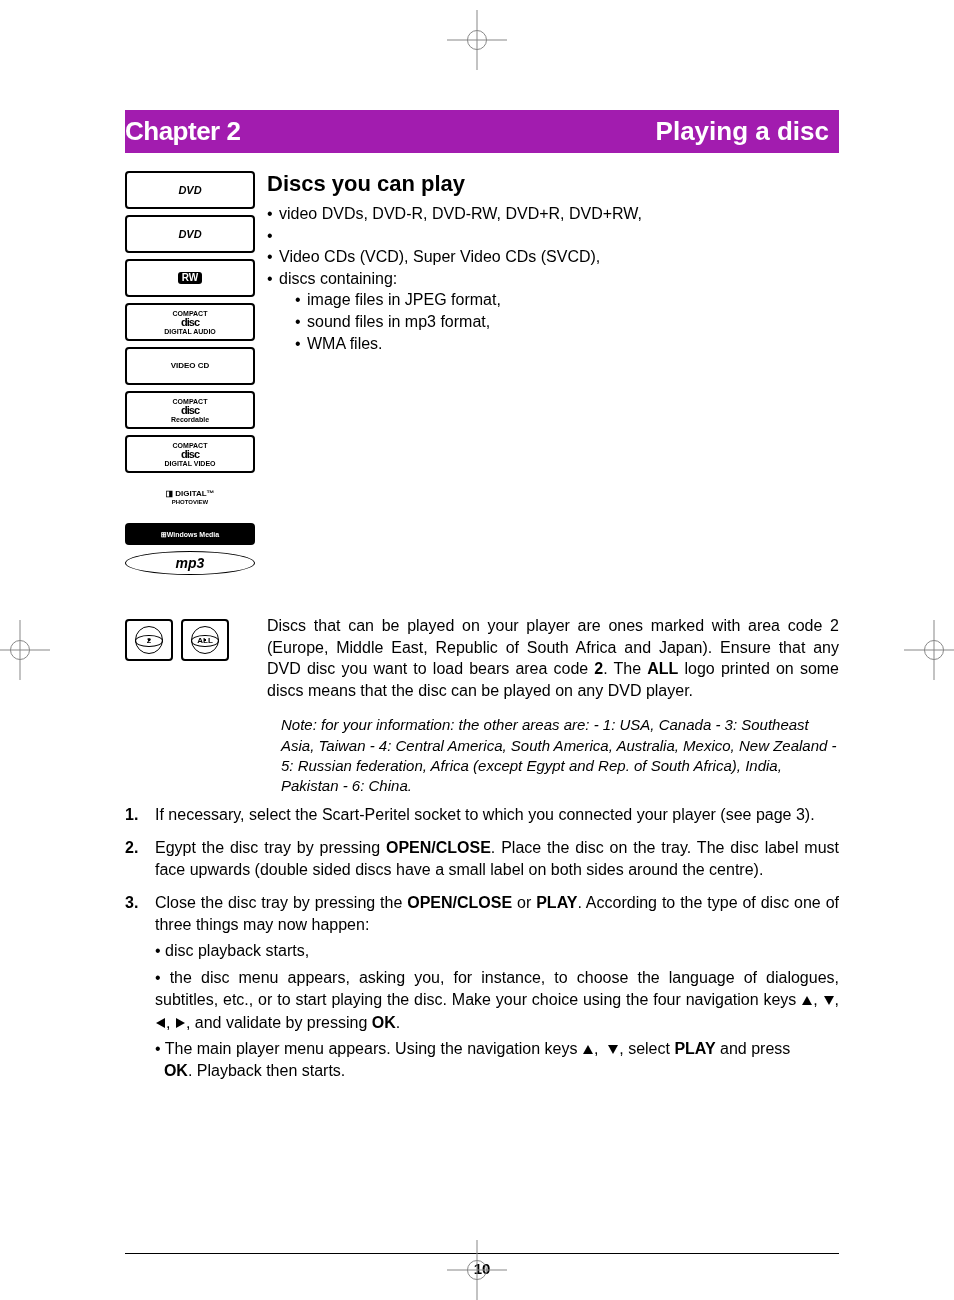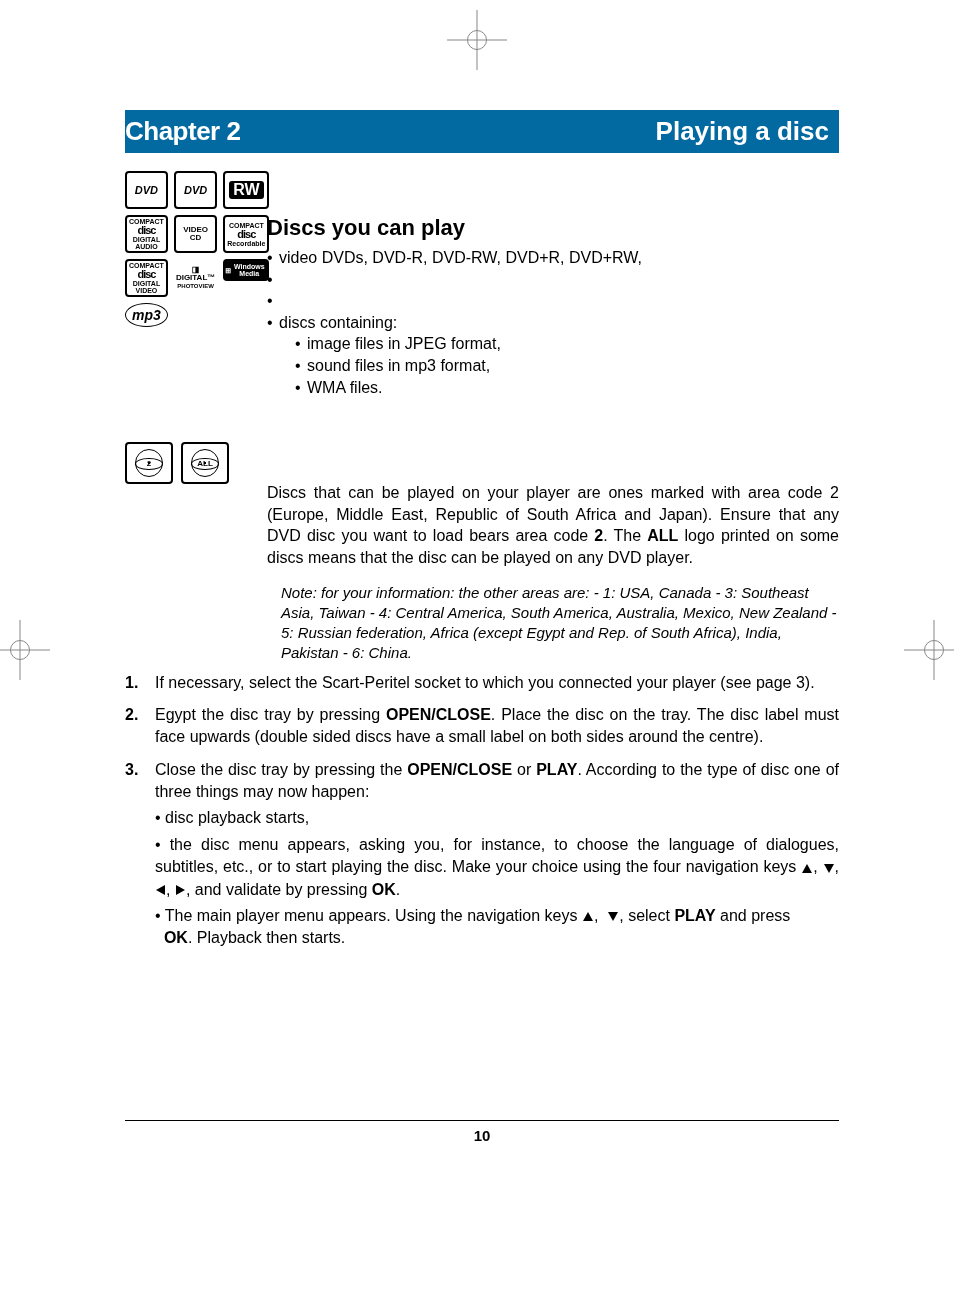--- a/index.html
+++ b/index.html
@@ -8,21 +8,21 @@
     font-family: "Gill Sans", "Gill Sans MT", "Trebuchet MS", sans-serif;
     background: #fff;
     color: #000;
     width: 954px;
     position: relative;
   }
   .page {
     padding: 110px 115px 60px 125px;
   }
   .header-bar {
-    background: #0369a1;
+    background: #a21caf;
     color: #fff;
     display: flex;
     justify-content: space-between;
     align-items: center;
     padding: 6px 10px 6px 0;
     margin-bottom: 18px;
   }
   .header-left {
     font-weight: bold;
     font-size: 26px;
@@ -34,21 +34,21 @@
   }
   .section-row {
     display: flex;
     align-items: flex-start;
     gap: 12px;
   }
   .icon-col {
     width: 130px;
     flex-shrink: 0;
     display: grid;
-    grid-template-columns: 1fr 1fr 1fr;
+    grid-template-columns: 1fr;
     gap: 6px 6px;
   }
   .icon-box {
     border: 2px solid #000;
     height: 38px;
     border-radius: 4px;
     display: flex;
     align-items: center;
     justify-content: center;
     font-size: 8px;
@@ -67,21 +67,20 @@
     font-style: italic;
     font-weight: bold;
     font-size: 14px;
     height: 22px;
     display: flex;
     align-items: center;
     justify-content: center;
   }
   .text-col {
     flex: 1;
-    margin-top: 44px;
   }
   h2 {
     font-size: 22px;
     font-weight: bold;
     margin: 0 0 6px 0;
   }
   h2.loading {
     font-size: 23px;
     margin: 30px 0 6px 0;
   }
@@ -208,21 +207,21 @@
 
   <div class="section-row">
     <div class="icon-col">
       <div class="icon-box">
           <span style="font-size:11px;font-style:italic;font-weight:bold;">DVD</span>
         </div>
       <div class="icon-box">
           <span style="font-size:11px;font-style:italic;font-weight:bold;">DVD</span>
         </div>
       <div class="icon-box">
-          <span style="background:#000;color:#fff;padding:1px 4px;border-radius:3px;font-size:16px;">RW</span>
+          <span style="background:#000;color:#fff;padding:1px 4px;border-radius:3px;font-size:10px;">RW</span>
         </div>
       <div class="icon-box">
           <span style="font-size:7px;">COMPACT<br><span style="font-size:11px;letter-spacing:-1px;">disc</span><br>DIGITAL AUDIO</span>
         </div>
       <div class="icon-box">
           <span style="font-size:8px;">VIDEO CD</span>
         </div>
       <div class="icon-box">
           <span style="font-size:7px;">COMPACT<br><span style="font-size:11px;letter-spacing:-1px;">disc</span><br>Recordable</span>
         </div>
@@ -240,20 +239,21 @@
       <div class="body-text">
         <div class="bullet-row">
             <span class="b">•</span>
             <span>video DVDs, DVD-R, DVD-RW, DVD+R, DVD+RW,</span>
           </div>
         <div class="bullet-row">
             <span class="b">•</span>
           </div>
         <div class="bullet-row">
             <span class="b">•</span>
+            <span>Video CDs (VCD), Super Video CDs (SVCD),</span>
           </div>
         <div class="bullet-row">
             <span class="b">•</span>
             <span>discs containing:</span>
           </div>
         <div class="bullet-row sub-bullet">
             <span class="b">•</span>
             <span>image files in JPEG format,</span>
           </div>
         <div class="bullet-row sub-bullet">

